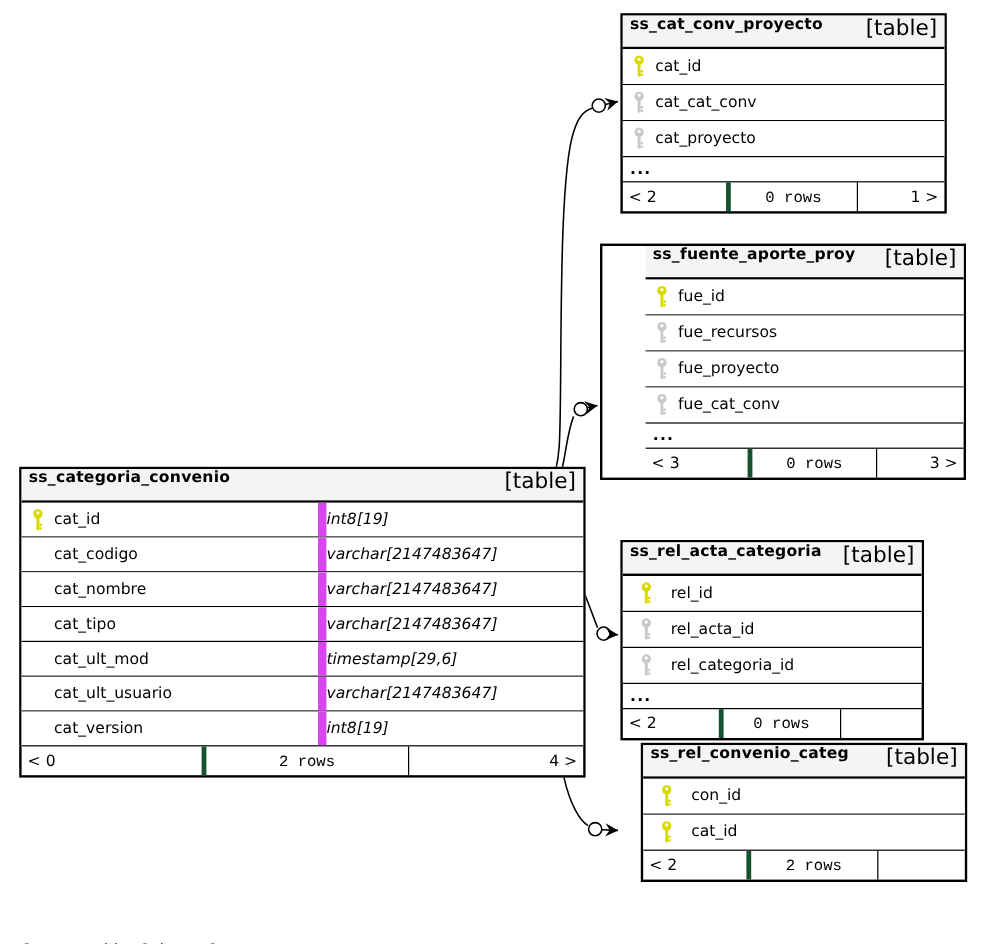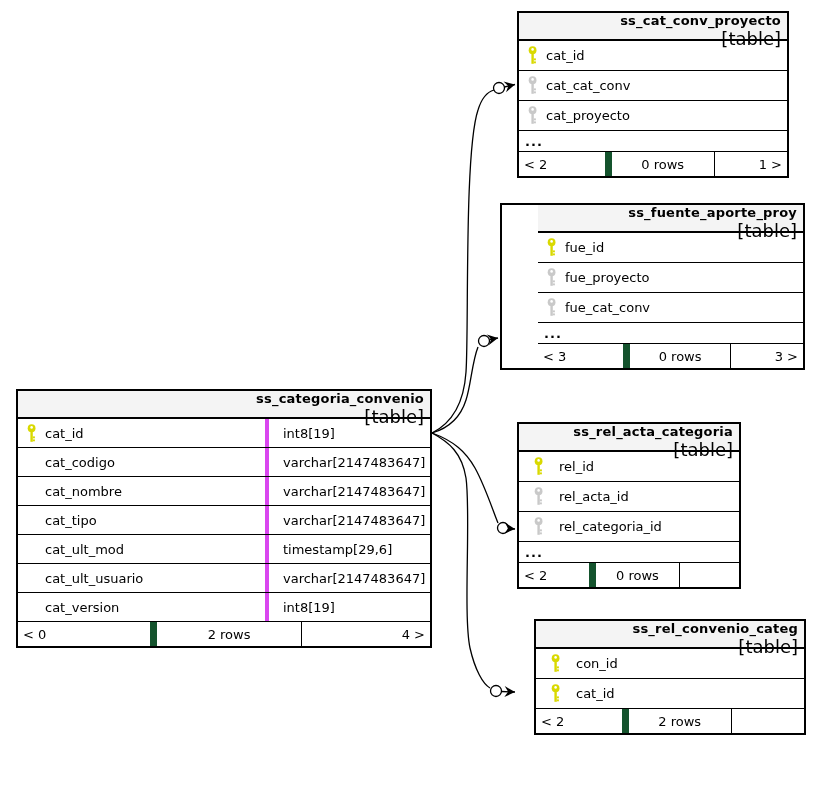--- a/index.html
+++ b/index.html
@@ -12,55 +12,55 @@
     overflow:hidden;
   }
   #connectors{position:absolute;left:0;top:0;z-index:0;}
   .table-box{
     position:absolute;
     z-index:1;
     border:2px solid #000;
     background:#fff;
     box-sizing:border-box;
   }
-  #t-main{left:16px;top:389px;width:416px;}
+  #t-main{left:16px;top:389px;width:472px;}
   #t-ccp {left:517px;top:11px;width:272px;}
   #t-fap {left:500px;top:203px;width:305px;padding-left:36px;}
-  #t-rac {left:517px;top:422px;width:224px;}
+  #t-rac {left:517px;top:450px;width:253px;}
   #t-rcc {left:534px;top:619px;width:272px;}
 
   .tbl-header{
     height:28px;
     background:#f4f4f4;
     border-bottom:2px solid #000;
-    display:flex;align-items:flex-end;
+    display:flex;align-items:flex-start;
     padding:0 6px;
     font-size:13px;
     box-sizing:border-box;
-    flex-direction:column;
   }
   .tbl-name{font-weight:bold;letter-spacing:0.2px;cursor:pointer;}
   .tbl-tag{margin-left:auto;font-weight:normal;font-size:18px;}
 
   .tbl-row{
     height:30px;
     display:flex;align-items:stretch;
     border-bottom:1px solid #000;
     font-size:13px;
     box-sizing:border-box;
     background:#fff;
   }
   #t-main .tbl-row{height:29px;}
   .name-part{display:flex;align-items:center;flex:1 1 auto;min-width:0;}
   #t-main .name-part{flex:0 0 247px;}
   .type-part{
     flex:1 1 auto;
-    border-left:4px solid #d946ef;
+    border-left:7px solid #d946ef;
     display:flex;align-items:center;
-    padding-left:14px;
+    padding-left:0;
+    font-style:italic;
   }
   .key-slot{
     flex:0 0 27px;
     display:flex;align-items:center;justify-content:center;
   }
   .wide-gap .key-slot{flex:0 0 40px;}
   .col-name{white-space:nowrap;}
 
   .ellipsis-row{
     height:21px;
@@ -73,21 +73,21 @@
   }
 
   .tbl-footer{
     height:24px;
     display:flex;align-items:stretch;
     font-size:13px;
     box-sizing:border-box;
   }
   .tbl-footer .cell{display:flex;align-items:center;padding:0 5px;box-sizing:border-box;}
   .f-l{width:32%;justify-content:flex-start;}
-  .f-c{width:41%;justify-content:center;border-left:7px solid #14532d;border-right:1px solid #000;}
+  .f-c{width:41%;justify-content:center;border-left:4px solid #14532d;border-right:1px solid #000;font-family:Liberation Mono, monospace;}
   .f-r{width:27%;justify-content:flex-end;}
   #t-main .f-l{width:32%;}
   #t-main .f-c{width:37%;}
   #t-main .f-r{width:31%;}
 
   #note{
     position:absolute;left:16px;top:757px;
     font-size:14px;z-index:1;margin-top:28px;
   }
 </style>
@@ -263,20 +263,34 @@
       <span class="name-part">
         <span class="key-slot">
           <svg width="10" height="19" viewBox="0 0 10 19">
             <circle cx="4.6" cy="4.2" r="3.9" fill="#c9c9c9"></circle>
             <circle cx="4.6" cy="3.4" r="1.3" fill="#ffffff"></circle>
             <rect x="3.4" y="7.4" width="2.4" height="10.4" fill="#c9c9c9"></rect>
             <rect x="5.8" y="12.4" width="2.1" height="1.9" fill="#c9c9c9"></rect>
             <rect x="5.8" y="15.4" width="2.1" height="1.9" fill="#c9c9c9"></rect>
           </svg>
         </span>
+        <span class="col-name">fue_recursos</span>
+      </span>
+    </div>
+    <div class="tbl-row">
+      <span class="name-part">
+        <span class="key-slot">
+          <svg width="10" height="19" viewBox="0 0 10 19">
+            <circle cx="4.6" cy="4.2" r="3.9" fill="#c9c9c9"></circle>
+            <circle cx="4.6" cy="3.4" r="1.3" fill="#ffffff"></circle>
+            <rect x="3.4" y="7.4" width="2.4" height="10.4" fill="#c9c9c9"></rect>
+            <rect x="5.8" y="12.4" width="2.1" height="1.9" fill="#c9c9c9"></rect>
+            <rect x="5.8" y="15.4" width="2.1" height="1.9" fill="#c9c9c9"></rect>
+          </svg>
+        </span>
         <span class="col-name">fue_proyecto</span>
       </span>
     </div>
     <div class="tbl-row">
       <span class="name-part">
         <span class="key-slot">
           <svg width="10" height="19" viewBox="0 0 10 19">
             <circle cx="4.6" cy="4.2" r="3.9" fill="#c9c9c9"></circle>
             <circle cx="4.6" cy="3.4" r="1.3" fill="#ffffff"></circle>
             <rect x="3.4" y="7.4" width="2.4" height="10.4" fill="#c9c9c9"></rect>

